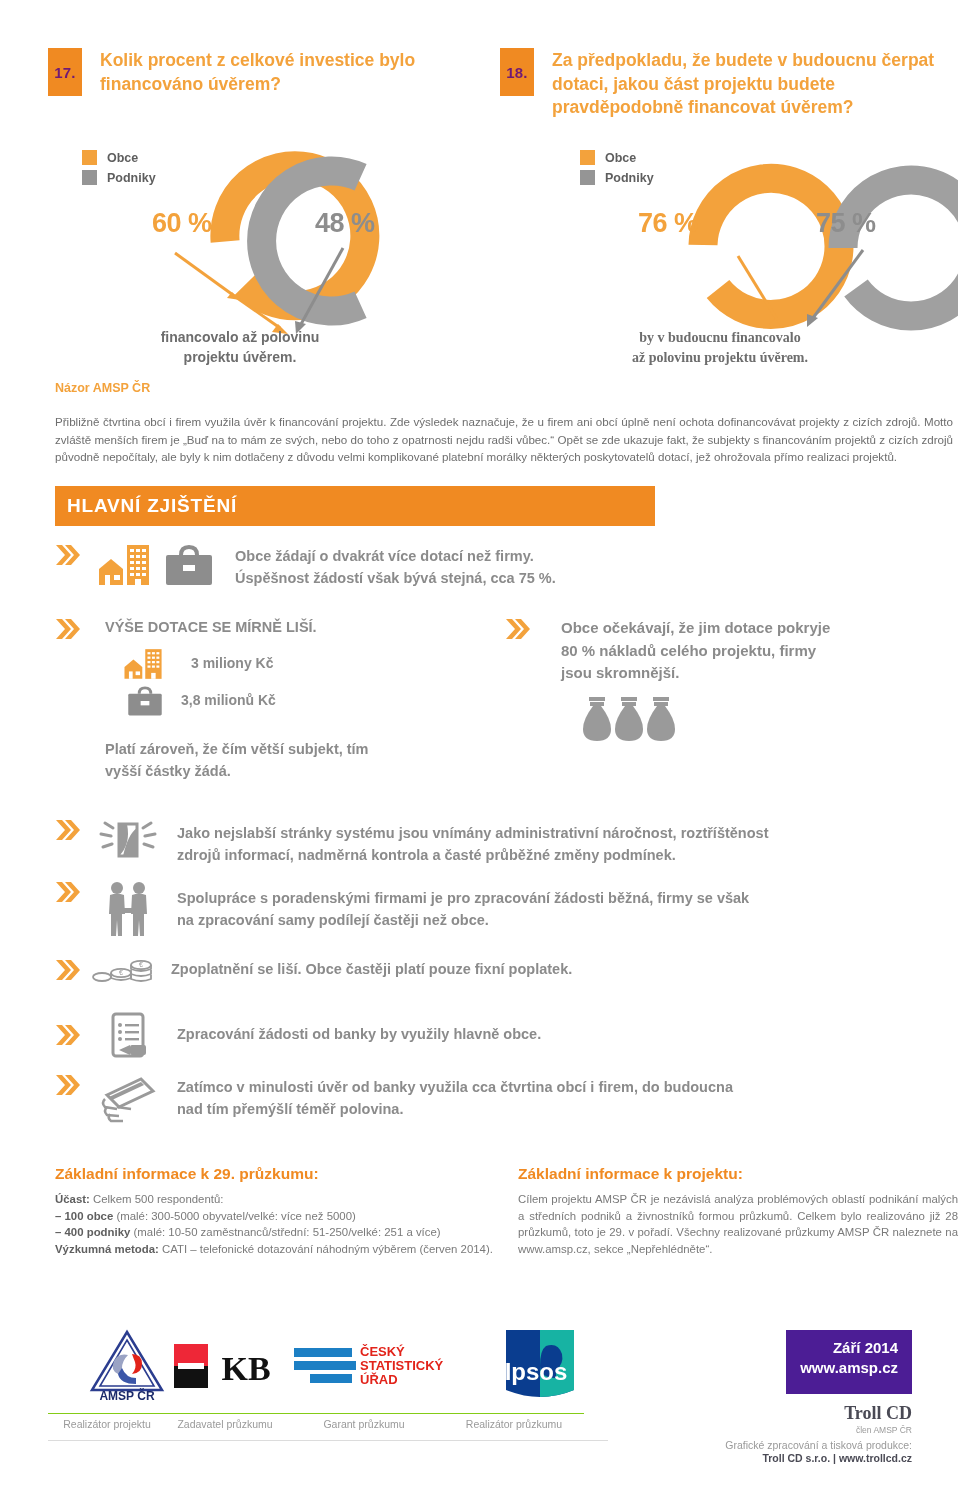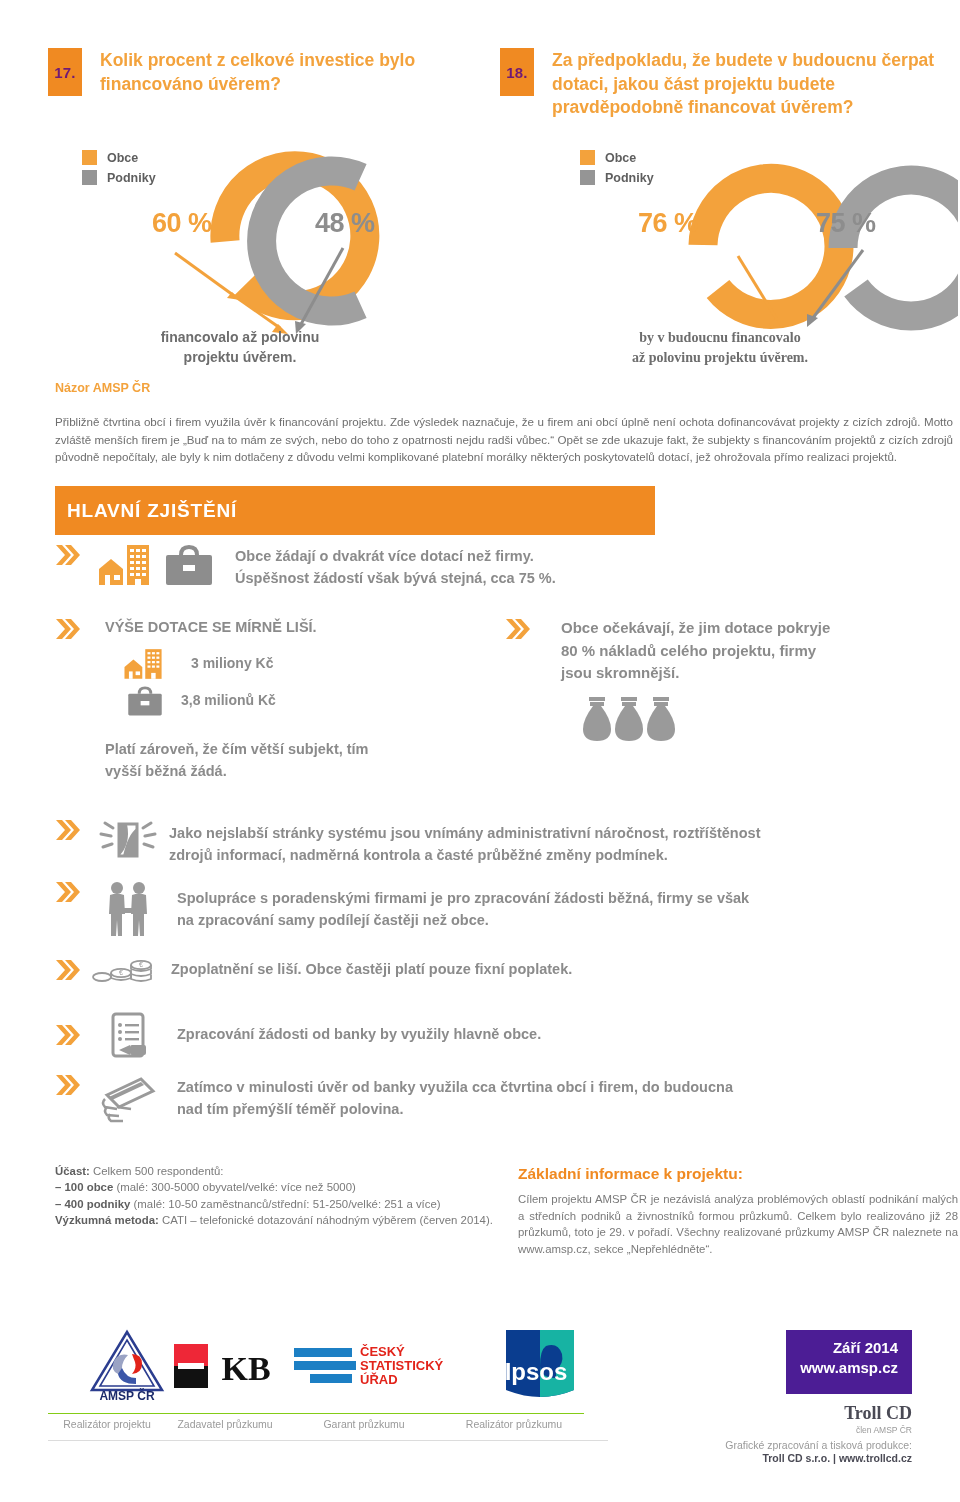--- a/index.html
+++ b/index.html
@@ -48,21 +48,21 @@
     font-size: 14px; font-weight: bold; color: #6d6d6d; line-height: 1.42;
   }
 
   
   .opinion { position: absolute; left: 55px; top: 381px; width: 898px; }
   .opinion h4 { color: #F3A23C; font-size: 12.5px; font-weight: bold; margin-bottom: 18px; }
   .opinion p { font-size: 11.6px; line-height: 1.52; color: #6e6e6e; text-align: justify; }
 
   
   .findbar {
-    position: absolute; left: 55px; top: 486px; width: 600px; height: 49px;
+    position: absolute; left: 55px; top: 486px; width: 600px; height: 40px;
     background: #F08A22; color: #fff; font-size: 19px; font-weight: bold;
     letter-spacing: .8px; display: flex; align-items: center; padding-left: 12px;
   }
 
   .chev { display: inline-block; width: 26px; height: 24px; flex: 0 0 26px; }
   .finding { position: absolute; display: flex; }
   .ficon { flex: 0 0 auto; display: flex; align-items: flex-start; }
   .ftext { font-size: 14.5px; font-weight: bold; color: #8b8b8b; line-height: 1.5; }
   .ftext.sub { font-size: 14px; }
 
@@ -265,21 +265,21 @@
       <div style="display:flex;align-items:center;margin-top:4px;">
         <svg width="40" height="32" viewBox="0 0 52 44" style="margin-left:20px;">
           <path d="M18 12 q0 -8 8 -8 q8 0 8 8" fill="none" stroke="#8d8d8d" stroke-width="4"></path>
           <rect x="3" y="12" width="46" height="30" rx="2" fill="#8d8d8d"></rect>
           <path d="M20 22 L32 22 L32 28 L20 28 Z" fill="#fff"></path>
         </svg>
         <div class="ftext sub" style="margin-left:16px;">3,8 milionů Kč</div>
       </div>
       <div class="ftext" style="margin-top:22px;">
         <div>Platí zároveň, že čím větší subjekt, tím</div>
-        <div>vyšší běžná žádá.</div>
+        <div>vyšší částky žádá.</div>
       </div>
     </div>
   </div>
 
   <div class="finding" style="left:505px; top:617px; width:450px;">
     <svg class="chev" viewBox="0 0 26 24">
       <path d="M1 2 L10 12 L1 22 L7 22 L16 12 L7 2 Z" fill="#F3A23C"></path>
       <path d="M10 2 L19 12 L10 22 L16 22 L25 12 L16 2 Z" fill="#F3A23C"></path>
     </svg>
     <div style="margin-left:30px;">
@@ -316,21 +316,21 @@
       <path d="M26 38 Q31 16 40 10 L40 38 Z" fill="#9a9a9a"></path>
       <g stroke="#9a9a9a" stroke-width="3" stroke-linecap="round">
         <path d="M16 10 L8 5"></path>
           <path d="M14 18 L4 16"></path>
           <path d="M15 26 L6 29"></path>
         <path d="M46 10 L54 5"></path>
           <path d="M48 18 L58 16"></path>
           <path d="M47 26 L56 29"></path>
       </g>
     </svg>
-    <div class="ftext" style="margin-left:10px;padding-top:5px;">
+    <div class="ftext" style="margin-left:18px;padding-top:5px;">
       <div>Jako nejslabší stránky systému jsou vnímány administrativní náročnost, roztříštěnost</div>
       <div>zdrojů informací, nadměrná kontrola a časté průběžné změny podmínek.</div>
     </div>
   </div>
 
   <div class="finding" style="left:55px; top:880px; width:880px;">
     <svg class="chev" viewBox="0 0 26 24">
       <path d="M1 2 L10 12 L1 22 L7 22 L16 12 L7 2 Z" fill="#F3A23C"></path>
       <path d="M10 2 L19 12 L10 22 L16 22 L25 12 L16 2 Z" fill="#F3A23C"></path>
     </svg>
@@ -408,20 +408,21 @@
         <path d="M20 34 L34 36"></path>
       </g>
     </svg>
     <div class="ftext" style="margin-left:18px;padding-top:4px;">
       <div>Zatímco v minulosti úvěr od banky využila cca čtvrtina obcí i firem, do budoucna</div>
       <div>nad tím přemýšlí téměř polovina.</div>
     </div>
   </div>
 
   <div class="info left">
+    <h3>Základní informace k 29. průzkumu:</h3>
     <p>
       <b>Účast:</b>
       <span>Celkem 500 respondentů:</span>
     </p>
     <p>
       <b>– 100 obce</b>
       <span>(malé: 300-5000 obyvatel/velké: více než 5000)</span>
     </p>
     <p>
       <b>– 400 podniky</b>

